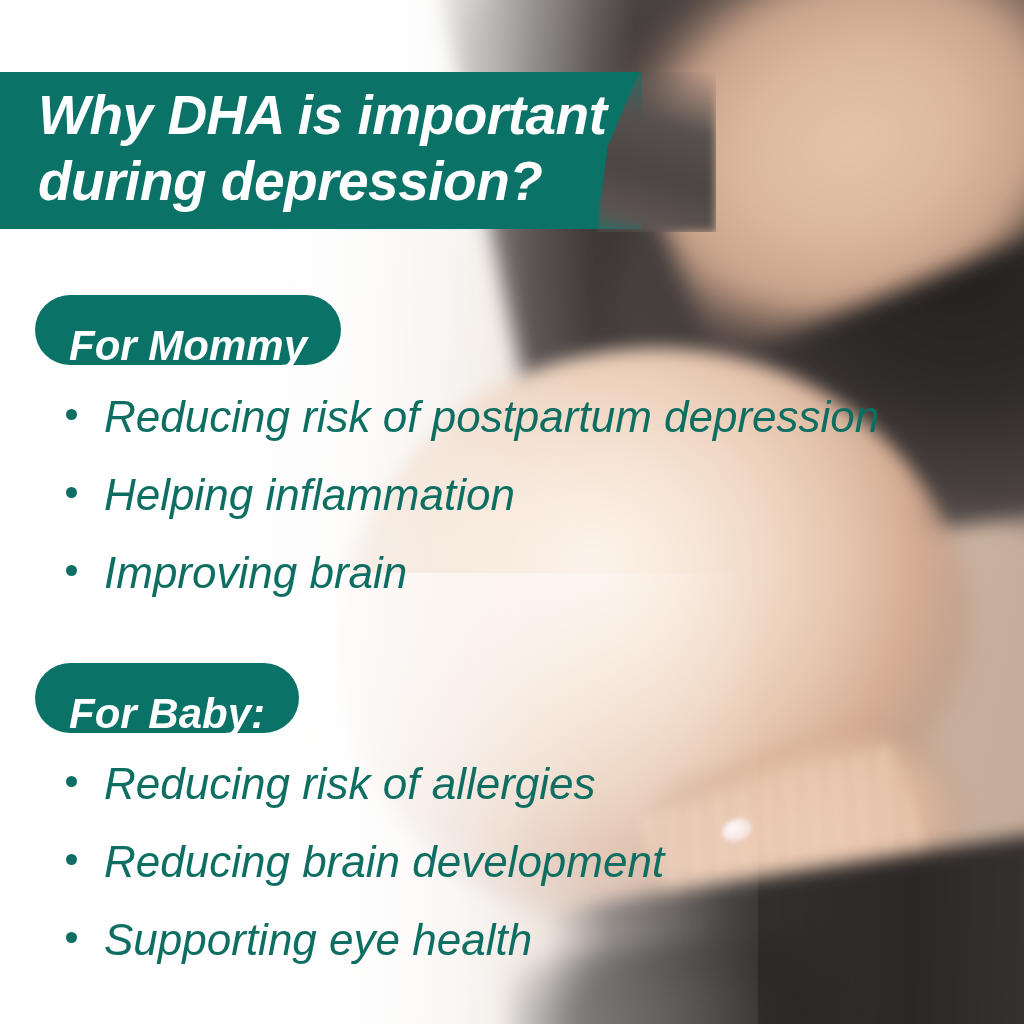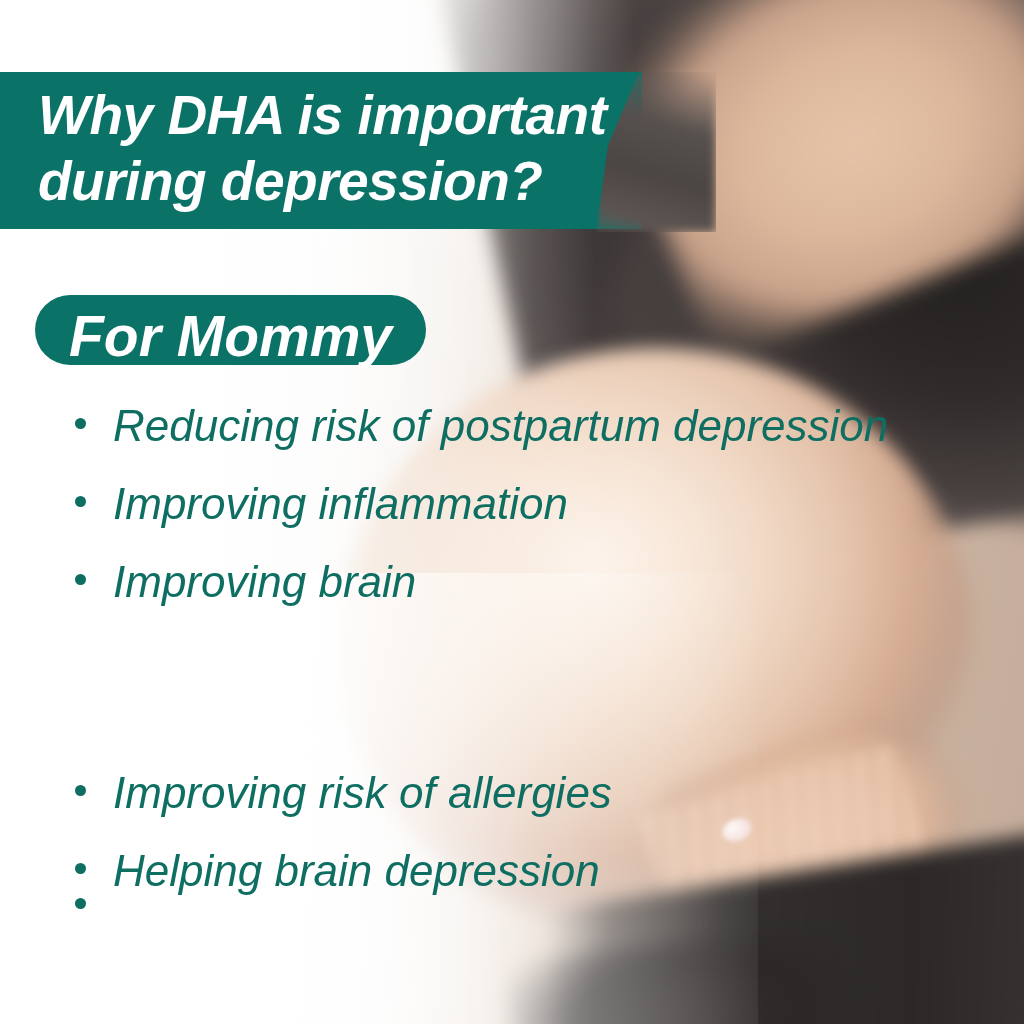--- a/index.html
+++ b/index.html
@@ -295,36 +295,36 @@
     filter: blur(5px);
   }
 
   
   .pill {
     position: absolute;
     background: var(--teal);
     border-radius: 40px;
     color: #ffffff;
     font-weight: bold;
-    font-size: 57px;
+    font-size: 42px;
     line-height: 70px;
     height: 70px;
-    padding: 6px 34px;
+    padding: 16px 34px;
     white-space: nowrap;
     z-index: 5;
     box-sizing: border-box;
   }
   #pill-mommy { left: 35px; top: 295px; }
   #pill-baby  { left: 35px; top: 663px; }
 
   
   .bullets {
     position: absolute;
     z-index: 5;
-    margin: 9px;
+    margin: 0;
     padding: 0;
     list-style: none;
   }
   #bullets-mommy { left: 66px; top: 378px; }
   #bullets-baby  { left: 66px; top: 745px; }
   .bullets li {
     display: flex;
     align-items: baseline;
     color: var(--ink);
     font-size: 44px;
@@ -378,36 +378,38 @@
 
   <div class="pill" id="pill-mommy">For Mommy</div>
 
   <ul class="bullets" id="bullets-mommy">
     <li>
       <span class="dot"></span>
       <span>Reducing risk of postpartum depression</span>
     </li>
     <li>
       <span class="dot"></span>
-      <span>Improving inflammation</span>
+      <span>Helping inflammation</span>
     </li>
     <li>
       <span class="dot"></span>
       <span>Improving brain</span>
     </li>
   </ul>
 
+  <div class="pill" id="pill-baby">For Baby:</div>
 
   <ul class="bullets" id="bullets-baby">
     <li>
       <span class="dot"></span>
-      <span>Improving risk of allergies</span>
-    </li>
-    <li>
-      <span class="dot"></span>
-      <span>Helping brain depression</span>
-    </li>
-    <li>
-      <span class="dot"></span>
+      <span>Reducing risk of allergies</span>
+    </li>
+    <li>
+      <span class="dot"></span>
+      <span>Reducing brain development</span>
+    </li>
+    <li>
+      <span class="dot"></span>
+      <span>Supporting eye health</span>
     </li>
   </ul>
 
 </div>
 
 </body></html>

